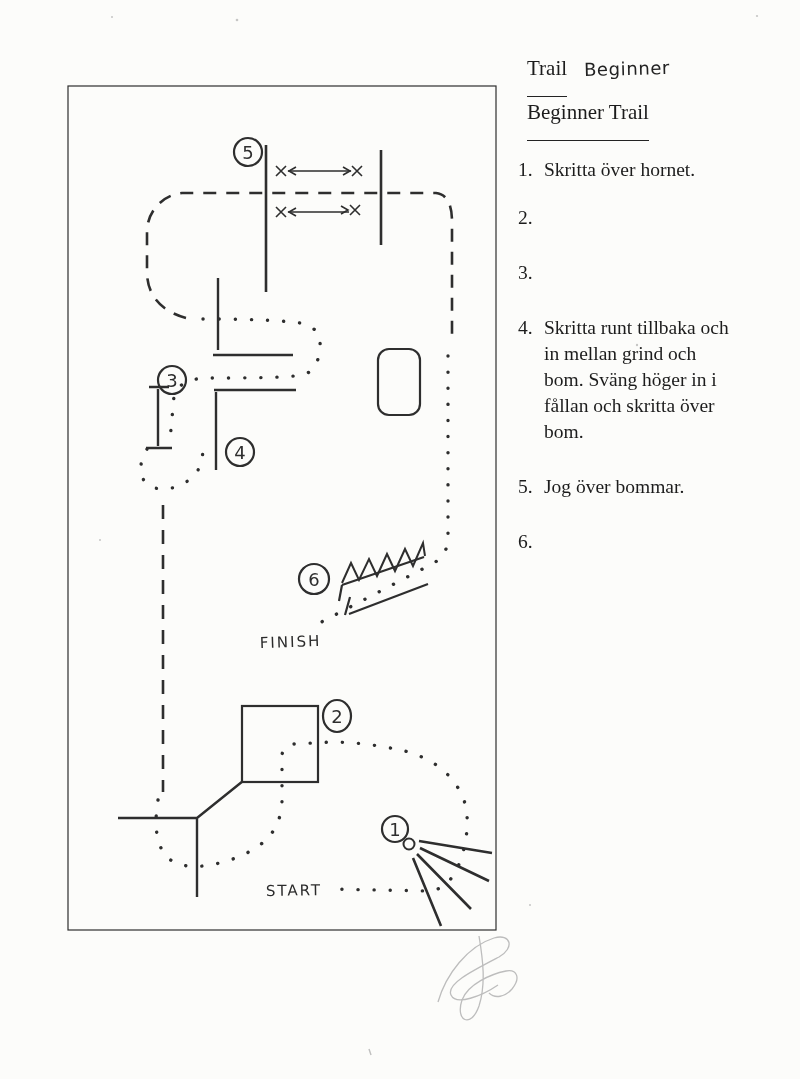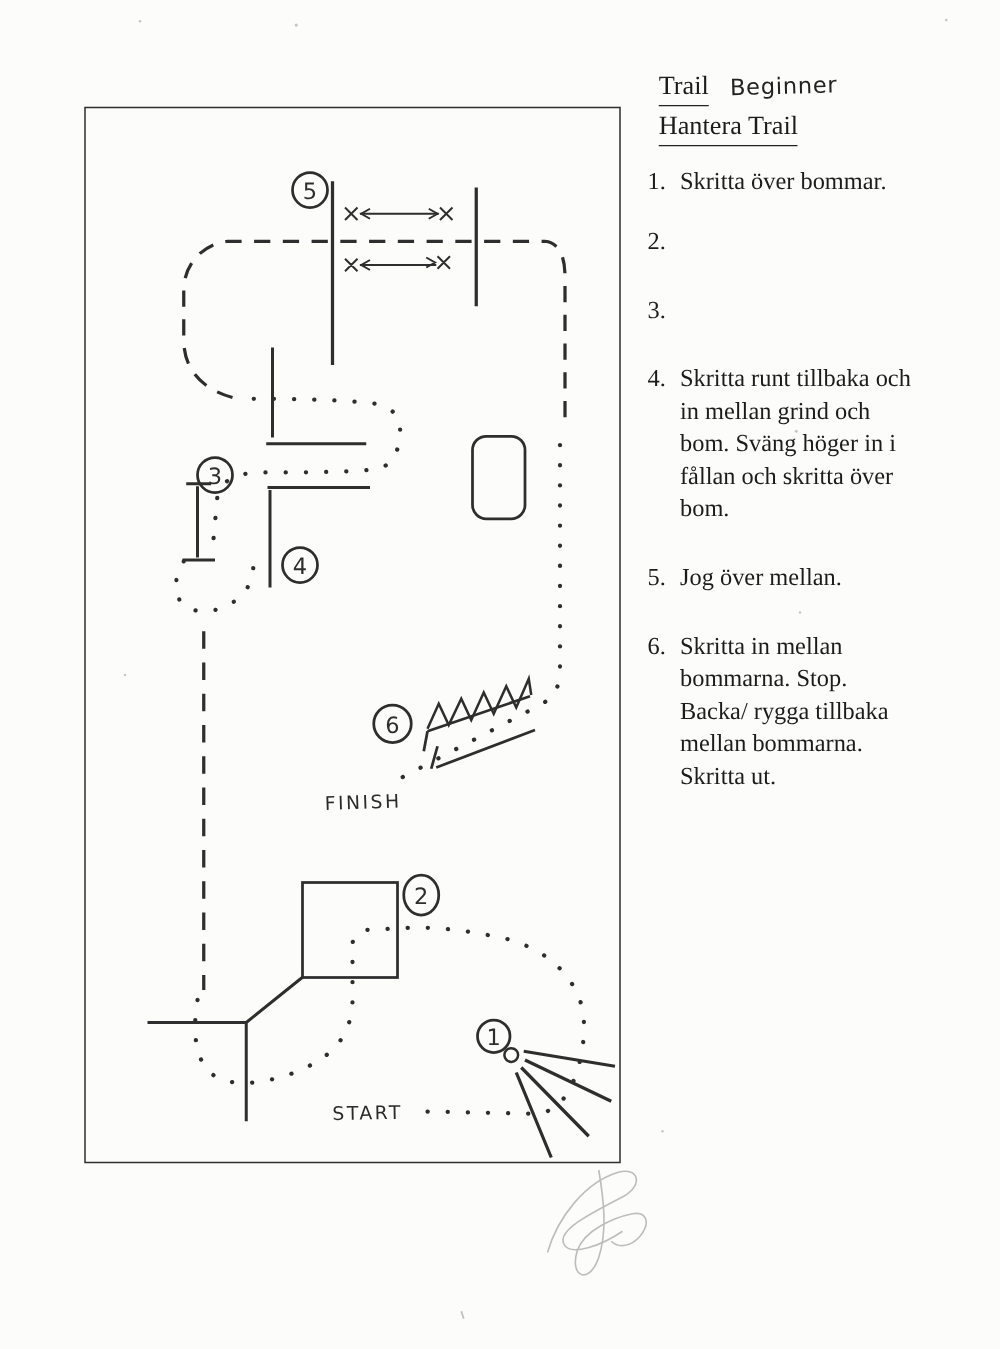--- a/index.html
+++ b/index.html
@@ -12,21 +12,21 @@
     color:#1c1c1c;
   }
   .diagram-svg{position:absolute;left:0;top:0;}
   .sheet-text{
     position:absolute;
     left:518px;top:56px;width:268px;
     font-size:19.5px;line-height:26px;
   }
   .title-block{margin-left:9px;margin-bottom:16px;}
   .typed{font-family:"Liberation Serif", serif;font-size:21px;}
-  .underline{border-bottom:1.6px solid #232323;padding-bottom:4px;display:inline-block;line-height:24px;}
+  .underline{border-bottom:1.6px solid #232323;padding-bottom:16px;display:inline-block;line-height:24px;}
   .hand{
     font-family:"DejaVu Sans", sans-serif;
     font-size:18px;letter-spacing:.6px;
     display:inline-block;transform:rotate(-1.5deg);
     margin-left:12px;color:#222;
   }
   .subtitle{margin-top:3px;}
   .item{display:flex;margin-bottom:29px;}
   .item.first{margin-bottom:22px;}
   .item .num{width:26px;flex:0 0 26px;text-align:left;}
@@ -144,49 +144,44 @@
     </g>
   </svg>
 
   <div class="sheet-text">
     <div class="title-block">
       <div>
         <span class="typed underline">Trail</span>
         <span class="hand">Beginner</span>
       </div>
       <div class="subtitle">
-        <span class="typed underline">Hantera Trail</span>
+        <span class="typed underline">Beginner Trail</span>
       </div>
     </div>
 
     <div class="item first">
       <span class="num">1.</span>
-      <span class="txt">Skritta över bommar.</span>
+      <span class="txt">Skritta över hornet.</span>
     </div>
     <div class="item">
       <span class="num">2.</span>
     </div>
     <div class="item">
       <span class="num">3.</span>
     </div>
     <div class="item">
       <span class="num">4.</span>
       <span class="txt">Skritta runt tillbaka och
 in mellan grind och
 bom. Sväng höger in i
 fållan och skritta över
 bom.</span>
     </div>
     <div class="item">
       <span class="num">5.</span>
-      <span class="txt">Jog över mellan.</span>
+      <span class="txt">Jog över bommar.</span>
     </div>
     <div class="item">
       <span class="num">6.</span>
-      <span class="txt">Skritta in mellan
-bommarna. Stop.
-Backa/ rygga tillbaka
-mellan bommarna.
-Skritta ut.</span>
     </div>
   </div>
 
 </div>
 
 </body></html>

